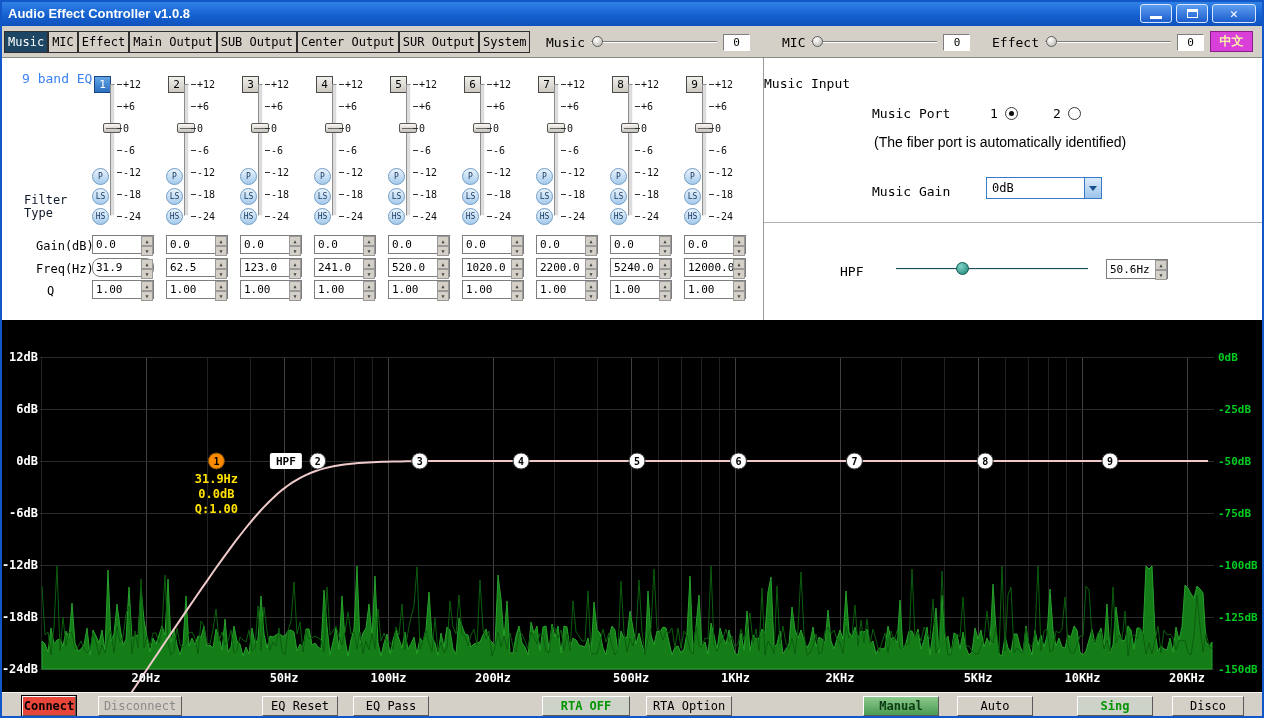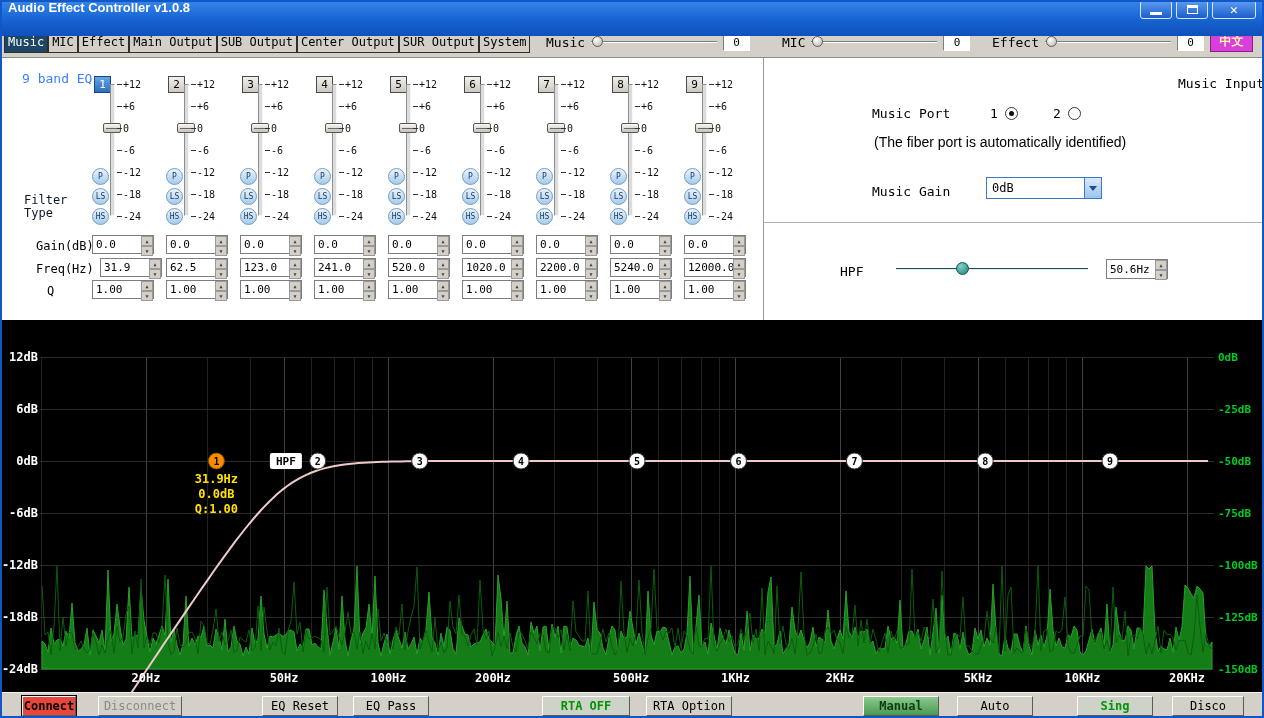--- a/index.html
+++ b/index.html
@@ -2,21 +2,21 @@
 <html><head>
 <meta charset="utf-8">
 <style>
   *{margin:0;padding:0;box-sizing:border-box}
   html,body{width:1264px;height:718px}
   body{background:#d4d0c8;font-family:"DejaVu Sans Mono",monospace;overflow:hidden}
   .app{position:absolute;left:0;top:0;width:1264px;height:718px;background:#d4d0c8;overflow:hidden}
   .frame{position:absolute;inset:0;border:2px solid #1257c8;pointer-events:none;z-index:60}
 
   
-  .titlebar{position:absolute;left:0;top:0;width:1264px;height:36px;background:linear-gradient(180deg,#3787ea 0%,#1663d2 55%,#0f51bd 100%);display:flex;align-items:flex-start;padding:0 8px;color:#fff;z-index:10}
+  .titlebar{position:absolute;left:0;top:0;width:1264px;height:26px;background:linear-gradient(180deg,#3787ea 0%,#1663d2 55%,#0f51bd 100%);display:flex;align-items:center;padding:0 8px;color:#fff;z-index:10}
   .title{font-family:"Liberation Sans",sans-serif;font-weight:bold;font-size:13px}
   .winbtns{margin-left:auto;display:flex;gap:4px}
   .winbtn{width:32px;height:19px;border:1px solid #d7e6fa;border-radius:3px;background:linear-gradient(180deg,#5d9df0,#1b5ecd);color:#fff;display:flex;align-items:center;justify-content:center;cursor:default}
   .winbtn.close{width:44px}
   .icon-min{display:block;width:12px;height:3px;background:#fff;margin-top:8px}
   .icon-max{display:block;width:11px;height:9px;border:1px solid #fff;border-top-width:3px}
   .icon-close{font-size:13px;font-weight:bold;line-height:1}
 
   
   .tabbar{position:absolute;left:0;top:26px;width:1264px;height:32px;background:#d4d0c8;border-bottom:1px solid #8a8a8a;display:flex;align-items:center;padding-left:4px;z-index:4}
@@ -47,21 +47,21 @@
   .ftypes{position:absolute;left:4px;top:110px}
   .fbtn{display:block;width:17px;height:17px;margin-bottom:3px;border-radius:50%;border:1px solid #6f9cc6;background:linear-gradient(#eaf4fd,#a6cbec);font:8px "DejaVu Sans Mono",monospace;color:#15365c;padding:0;text-align:center}
   .spinrow{position:absolute;left:0;width:763px;height:20px}
   .spin{position:absolute;width:62px;height:19px;background:#fff;border:1px solid #7d7d7d;display:flex}
   .spin input{flex:1;min-width:0;border:0;outline:0;padding:0 0 0 3px;font:11px "DejaVu Sans Mono",monospace;background:transparent;color:#000}
   .spcol{width:12px;display:flex;flex-direction:column}
   .spb{flex:1;font-size:5px;line-height:8px;text-align:center;background:#d4d0c8;border:1px solid #9a9a9a;color:#444;font-weight:normal;font-style:normal}
 
   
   .mi-panel{position:absolute;left:763px;top:58px;width:501px;height:262px;background:#fff;border-left:1px solid #9a9a9a}
-  .mi-title{position:absolute;left:0;right:0;top:18px;text-align:right;font-size:13px;color:#000}
+  .mi-title{position:absolute;left:0;right:0;top:18px;text-align:left;font-size:13px;color:#000}
   .mi-lab{position:absolute;font-size:13px;color:#000}
   .radio{position:absolute;width:13px;height:13px;border-radius:50%;background:#fff;border:1px solid #3a3a3a;display:inline-block}
   .radio.sel::after{content:"";position:absolute;left:3px;top:3px;width:5px;height:5px;border-radius:50%;background:#0d0d0d}
   .mi-note{position:absolute;left:110px;top:76px;font-family:"Liberation Sans",sans-serif;font-size:14px;color:#000}
   .dropdown{position:absolute;left:222px;top:119px;width:116px;height:22px;border:1px solid #3a78c8;background:#fff;display:flex;align-items:center}
   .dd-val{flex:1;padding-left:5px;font-size:12px;color:#000}
   .dd-btn{width:17px;height:20px;background:linear-gradient(#dbeafa,#9cc4ea);border-left:1px solid #3a78c8;display:flex;align-items:center;justify-content:center}
   .dd-arrow{display:block;width:0;height:0;border-left:4px solid transparent;border-right:4px solid transparent;border-top:5px solid #1a4f8f}
   .mi-sep{position:absolute;left:0;right:0;top:164px;border-top:1px solid #b0b0b0}
   .hpf-slider{position:absolute;left:132px;top:202px;width:192px;height:18px}
@@ -567,21 +567,21 @@
         </div>
         <div class="spin" style="left: 684px;">
           <input value="0.0" style="">
           <span class="spcol">
             <b class="spb">▲</b>
             <b class="spb">▼</b>
           </span>
         </div>
       </div>
     <div id="row-freq" class="spinrow" style="top:200px">
-        <div class="spin" style="left: 100px;">
+        <div class="spin" style="left: 92px; border-radius: 8px;">
           <input value="31.9" style="">
           <span class="spcol">
             <b class="spb">▲</b>
             <b class="spb">▼</b>
           </span>
         </div>
         <div class="spin" style="left: 166px;">
           <input value="62.5" style="">
           <span class="spcol">
             <b class="spb">▲</b>

